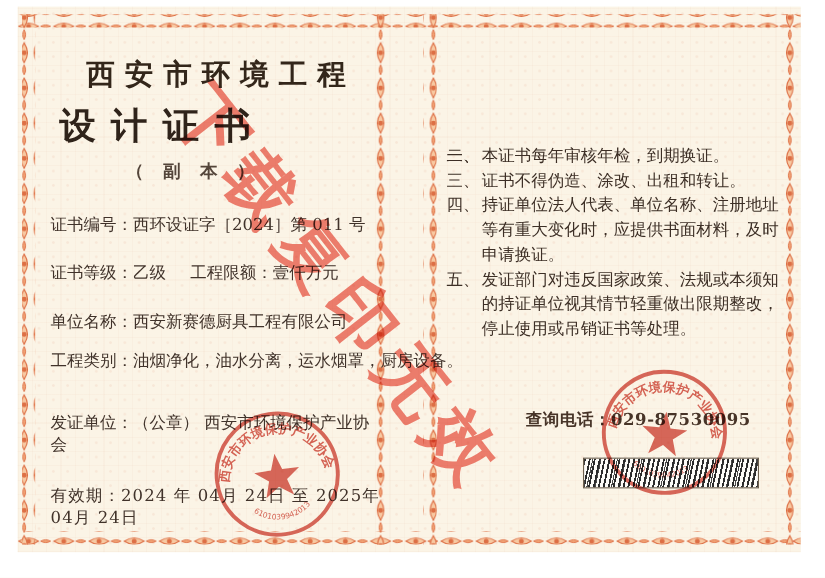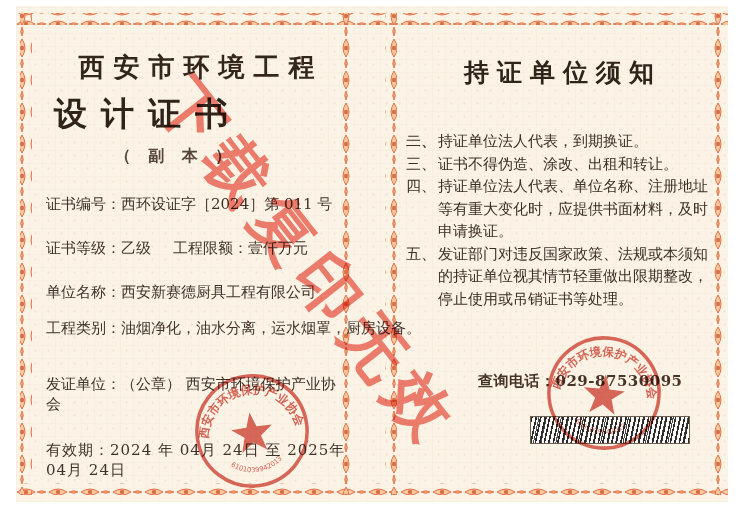--- a/index.html
+++ b/index.html
@@ -143,28 +143,27 @@
         <path id="sealA-bot" d="M 28 86 A 40 40 0 0 0 92 86"></path>
       </defs>
     <text font-size="12" font-weight="bold" fill="#cf4437" opacity="0.9" font-family="DejaVu Sans, sans-serif">
       <textPath href="#sealA-top" startOffset="50%" text-anchor="middle">西安市环境保护产业协会</textPath>
     </text>
     <text font-size="7" fill="#cf4437" opacity="0.9" font-family="DejaVu Sans, sans-serif">
       <textPath href="#sealA-bot" startOffset="50%" text-anchor="middle">6101039942013</textPath>
     </text>
   </svg>
 
-  <div class="rp-title">持证单位须知</div>
 
   <div class="notice-list">
     <p class="notice-item">
       <span class="num">一、</span>
     </p>
     <p class="notice-item">
-      <span class="num">二、</span><span>持证单位法人代表，到期换证。</span>
+      <span class="num">二、</span><span>本证书每年审核年检，到期换证。</span>
     </p>
     <p class="notice-item">
       <span class="num">三、</span><span>证书不得伪造、涂改、出租和转让。</span>
     </p>
     <p class="notice-item">
       <span class="num">四、</span><span>持证单位法人代表、单位名称、注册地址等有重大变化时，应提供书面材料，及时申请换证。</span>
     </p>
     <p class="notice-item">
       <span class="num">五、</span><span>发证部门对违反国家政策、法规或本须知的持证单位视其情节轻重做出限期整改，停止使用或吊销证书等处理。</span>
     </p>

